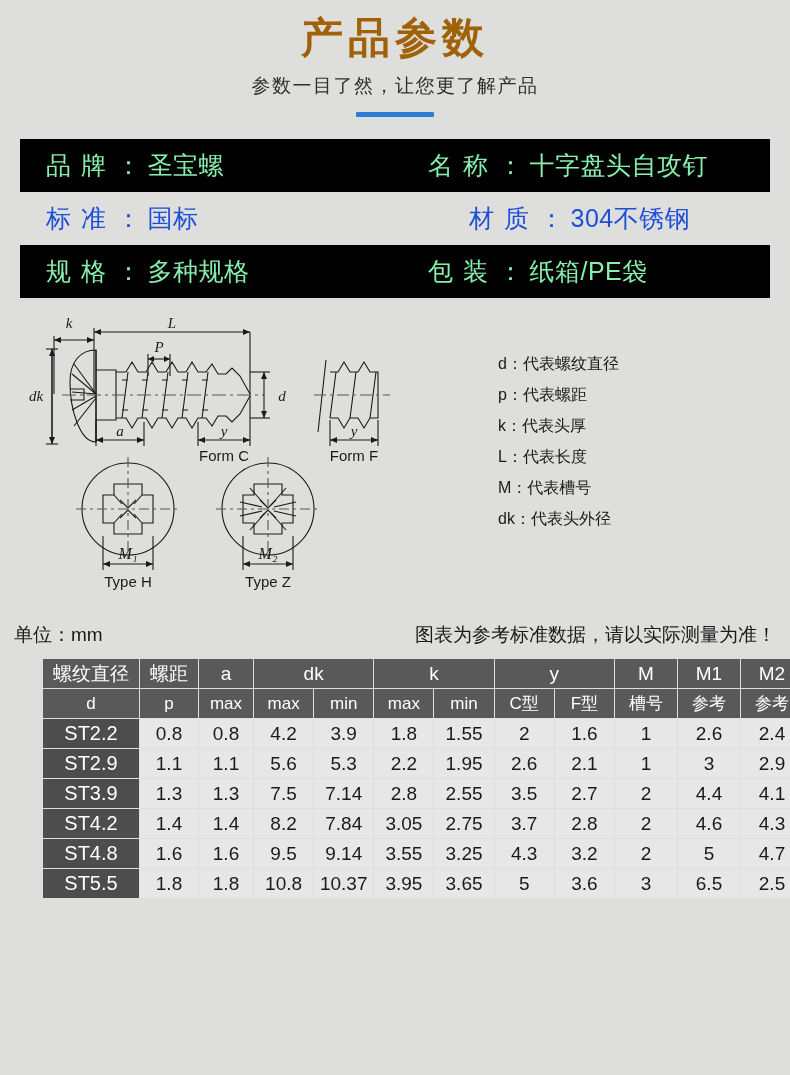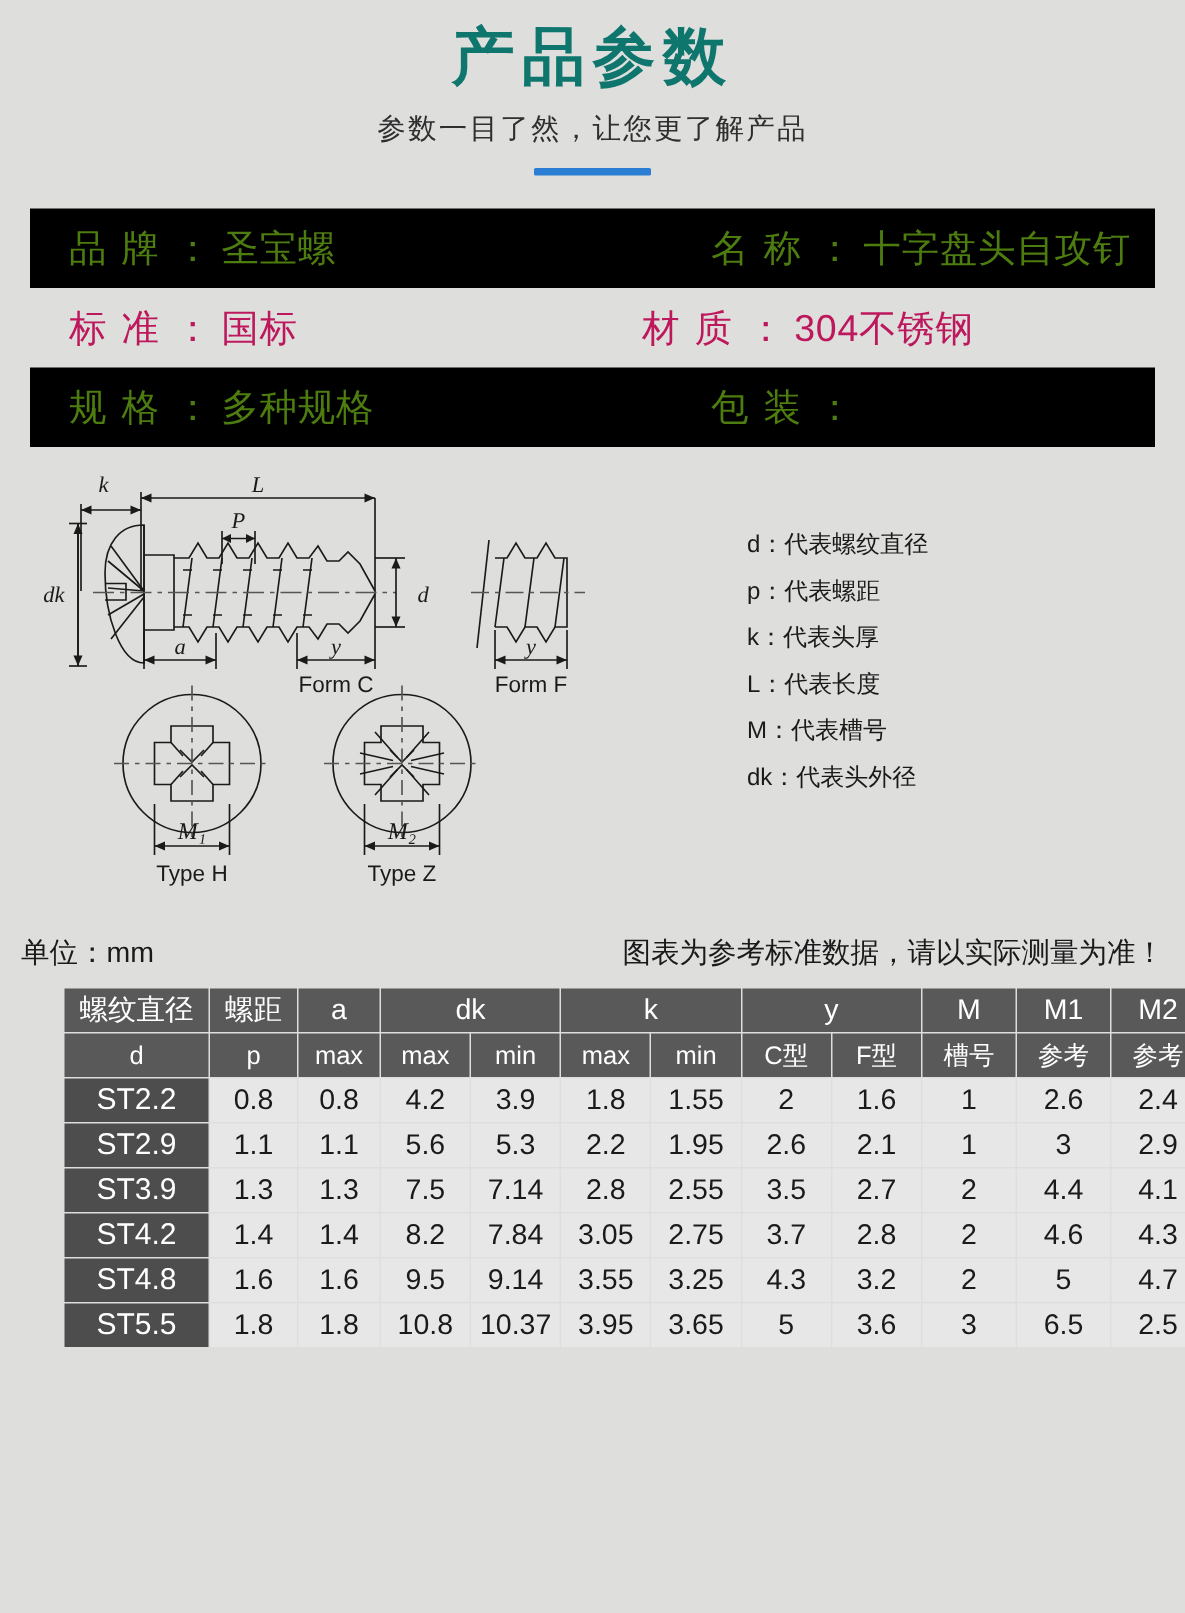--- a/index.html
+++ b/index.html
@@ -10,21 +10,21 @@
     font-family: "Liberation Sans", "DejaVu Sans", sans-serif;
     overflow: hidden;
   }
   .page { position: relative; width: 790px; height: 1075px; background: #dededd; }
 
   
   .header { padding-top: 14px; text-align: center; }
   .header-title {
     font-size: 42px;
     font-weight: 900;
-    color: #0f766e;
+    color: #a16207;
     letter-spacing: 5px;
     line-height: 1.15;
     font-family: "DejaVu Sans", "Liberation Sans", sans-serif;
   }
   .header-sub {
     margin-top: 11px;
     font-size: 19px;
     color: #2f2f2f;
     letter-spacing: 1.5px;
     font-weight: 400;
@@ -38,22 +38,22 @@
   }
 
   
   .info-block { margin: 22px 20px 0 20px; }
   .info-row {
     display: flex;
     align-items: center;
     height: 53px;
     padding: 0 4px;
   }
-  .info-row.dark { background: #000; color: #4d7c0f; gap: 46px; }
-  .info-row.light { background: transparent; color: #be185d; }
+  .info-row.dark { background: #000; color: #86efac; }
+  .info-row.light { background: transparent; color: #1d4ed8; gap: 41px; }
   .info-cell {
     display: flex;
     align-items: baseline;
     font-size: 25px;
     letter-spacing: 0.5px;
     white-space: nowrap;
   }
   .info-cell.left { width: 390px; padding-left: 22px; }
   .info-cell.right { flex: 1; padding-left: 14px; }
   .info-label { letter-spacing: 10px; }
@@ -167,20 +167,21 @@
     </div>
     <div class="info-row dark">
       <div class="info-cell left">
         <span class="info-label">规格</span>
           <span class="info-colon">：</span>
           <span class="info-value">多种规格</span>
       </div>
       <div class="info-cell right">
         <span class="info-label">包装</span>
           <span class="info-colon">：</span>
+          <span class="info-value">纸箱/PE袋</span>
       </div>
     </div>
   </div>
 
   <div class="mid">
     <div class="drawing">
       <svg width="460" height="300" viewBox="0 0 460 300">
         <g stroke="#1a1a1a" fill="none" stroke-width="1.1">
 
           <line x1="36" y1="22" x2="36" y2="80"></line>

